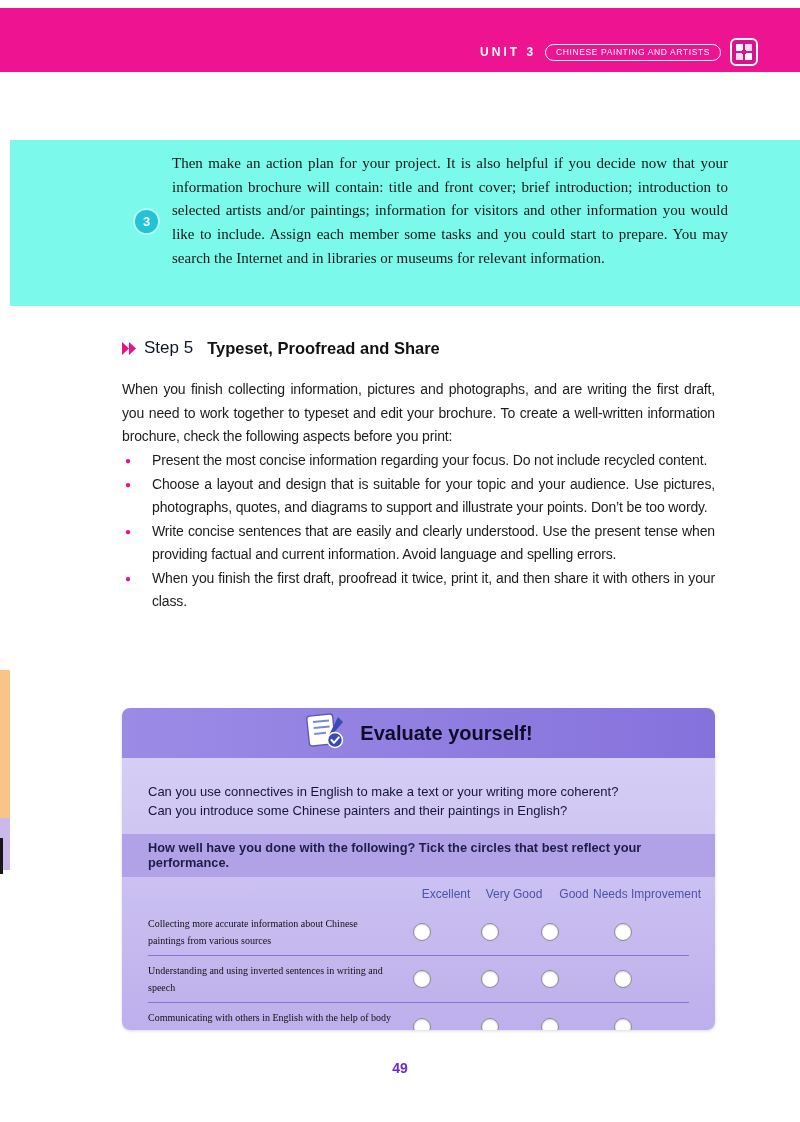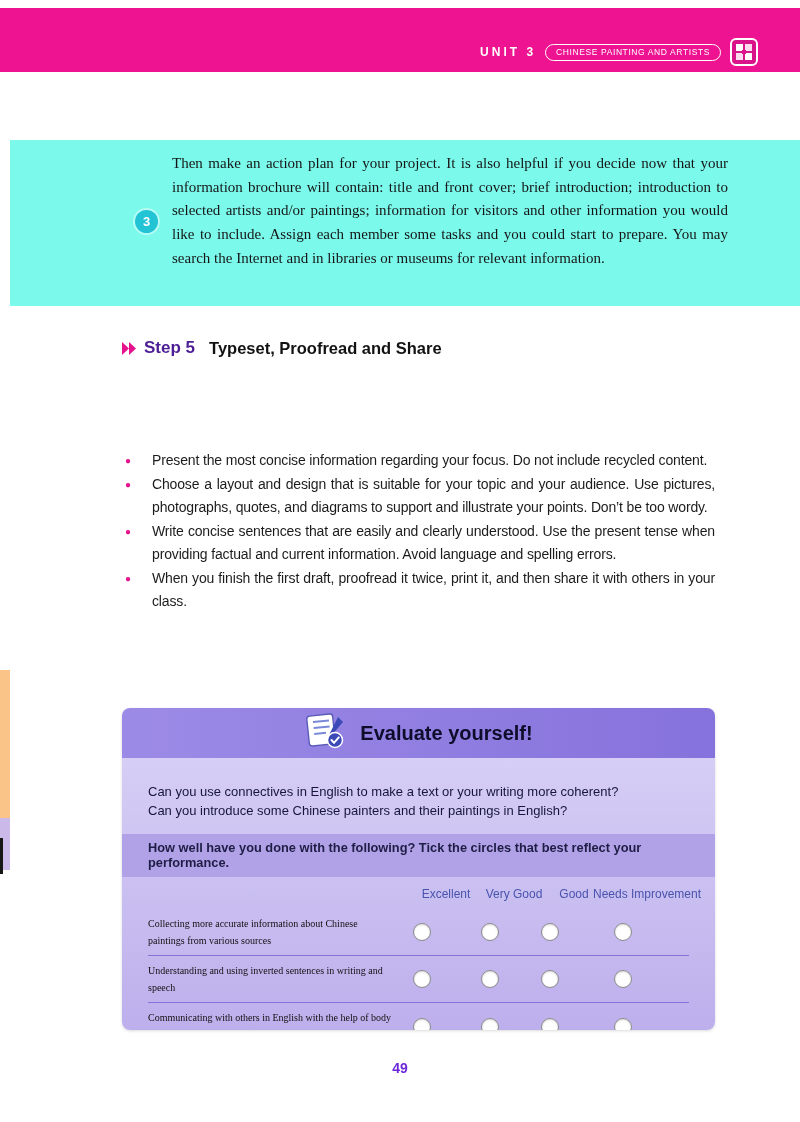--- a/index.html
+++ b/index.html
@@ -20,21 +20,21 @@
                background:#23C3D6; color:#fff; font-weight:bold; font-size:13px;
                display:flex; align-items:center; justify-content:center;
                box-shadow:0 0 0 2px rgba(255,255,255,.45); }
   .activity-text { position:absolute; left:162px; top:12px; width:556px;
                    font-family:"Liberation Serif", serif; font-size:15px; line-height:23.7px;
                    text-align:justify; color:#151515; }
 
   
   .step-heading { position:absolute; top:338px; left:121px; display:flex; align-items:center; gap:6px; }
   .chev { width:17px; height:15px; }
-  .step-label { color:#4c1d95; font-weight:bold; font-size:17px; }
+  .step-label { color:#0f172a; font-weight:normal; font-size:17px; }
   .step-title { color:#121212; font-weight:bold; font-size:16.5px; margin-left:8px; }
 
   
   .intro { position:absolute; top:378px; left:122px; width:593px;
            font-size:14px; line-height:23.5px; letter-spacing:-0.15px;
            text-align:justify; color:#1c1c1c; }
   .bullets { position:absolute; top:449px; left:122px; width:593px; list-style:none; }
   .bullets li { position:relative; padding-left:30px; font-size:14px; line-height:23.5px;
                 letter-spacing:-0.15px; text-align:justify; color:#1c1c1c; }
   .bullets li::before { content:"●"; position:absolute; left:3px; top:0; color:#E6128C; font-size:10px; line-height:23.5px; }
@@ -100,20 +100,21 @@
 
   <div class="step-heading">
     <svg class="chev" viewBox="0 0 17 15">
       <path d="M1 1 L8 7.5 L1 14 Z" fill="#E6128C"></path>
       <path d="M8 1 L15 7.5 L8 14 Z" fill="#E6128C"></path>
     </svg>
     <span class="step-label">Step 5</span>
     <span class="step-title">Typeset, Proofread and Share</span>
   </div>
 
+  <p class="intro">When you finish collecting information, pictures and photographs, and are writing the first draft, you need to work together to typeset and edit your brochure. To create a well-written information brochure, check the following aspects before you print:</p>
 
   <ul class="bullets">
     <li>Present the most concise information regarding your focus. Do not include recycled content.</li>
     <li>Choose a layout and design that is suitable for your topic and your audience. Use pictures, photographs, quotes, and diagrams to support and illustrate your points. Don’t be too wordy.</li>
     <li>Write concise sentences that are easily and clearly understood. Use the present tense when providing factual and current information. Avoid language and spelling errors.</li>
     <li>When you finish the first draft, proofread it twice, print it, and then share it with others in your class.</li>
   </ul>
 
   <section class="eval">
     <div class="eval-header">

